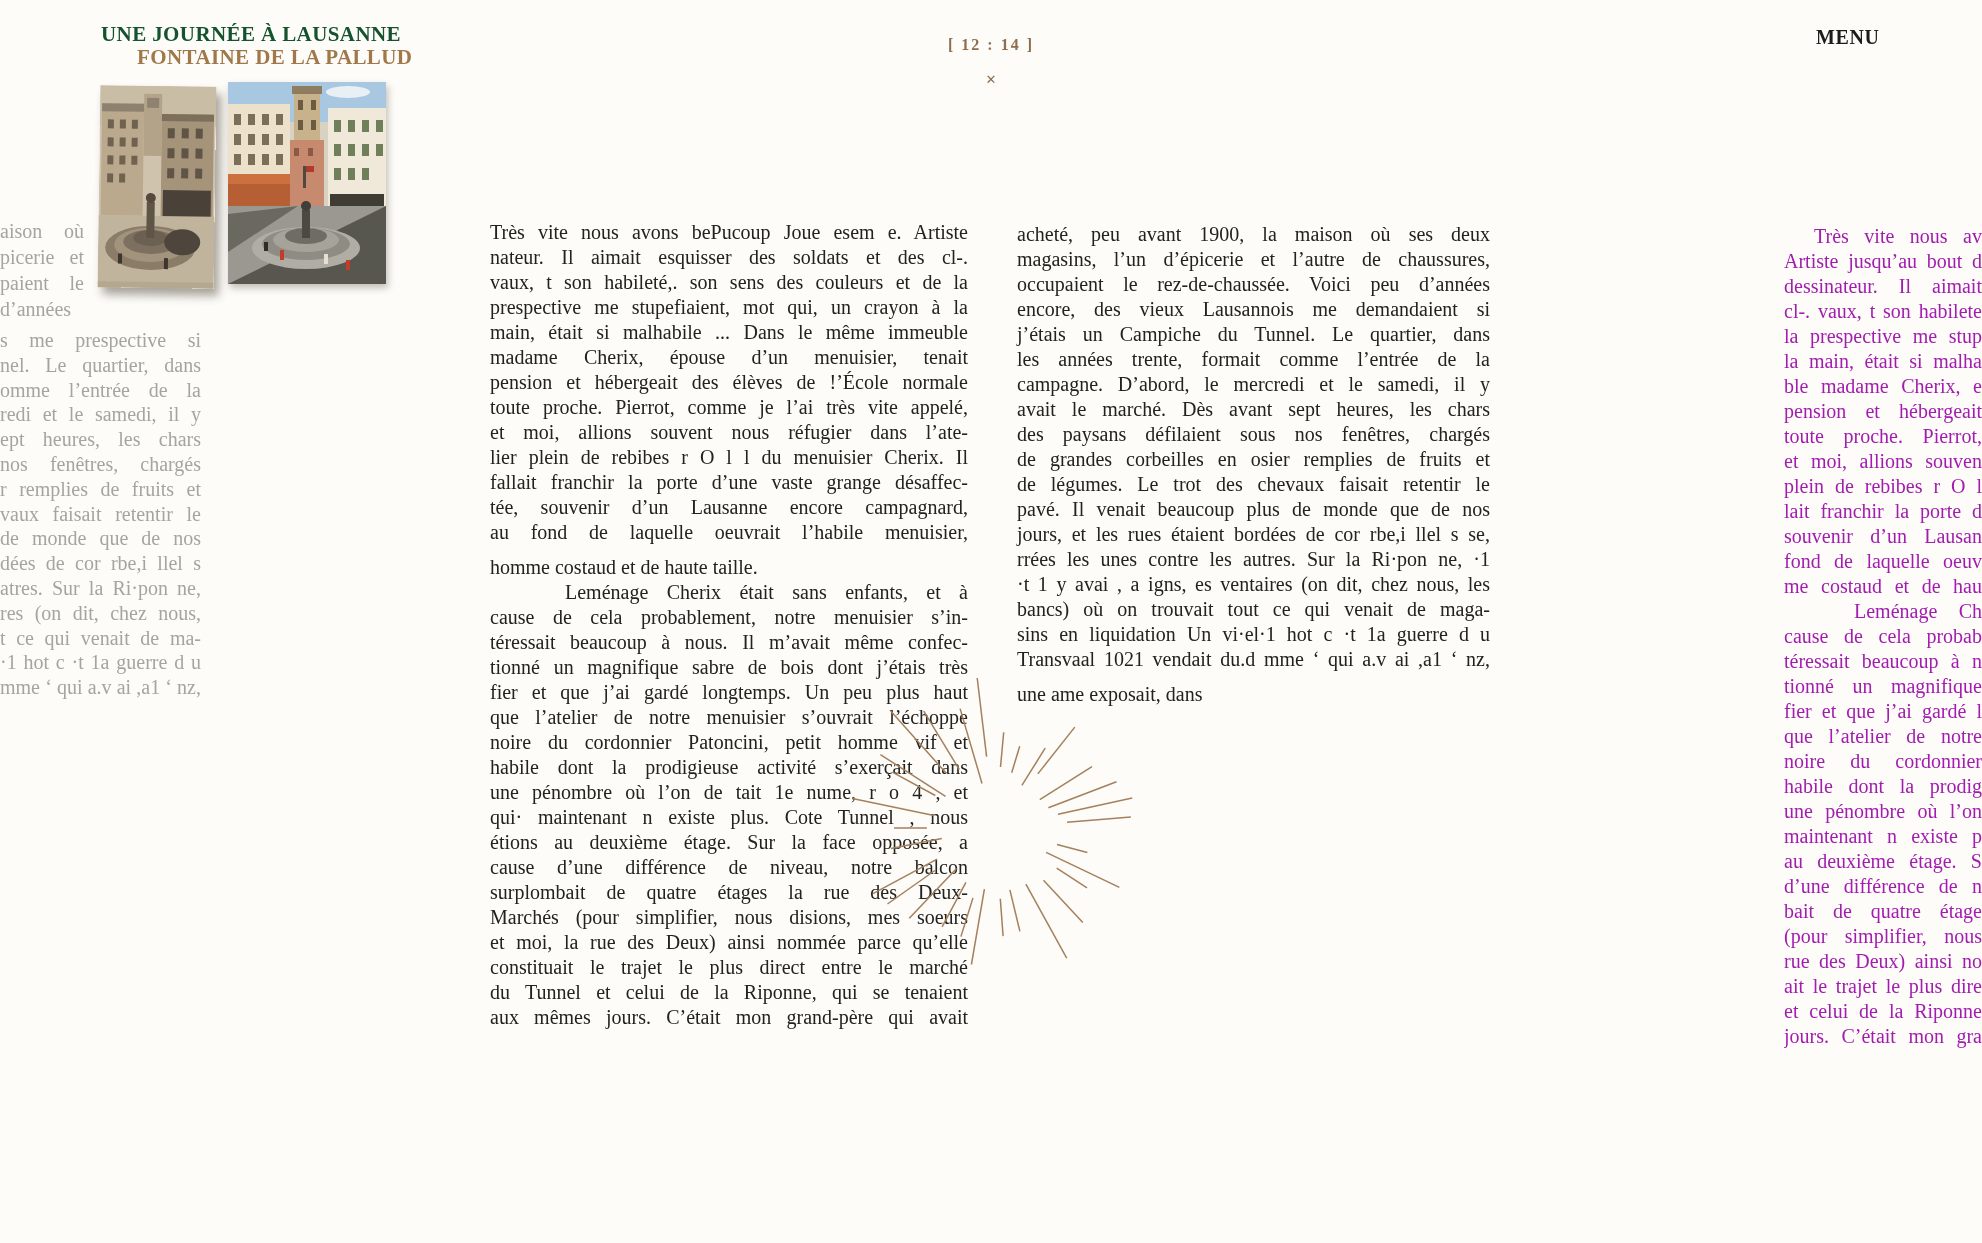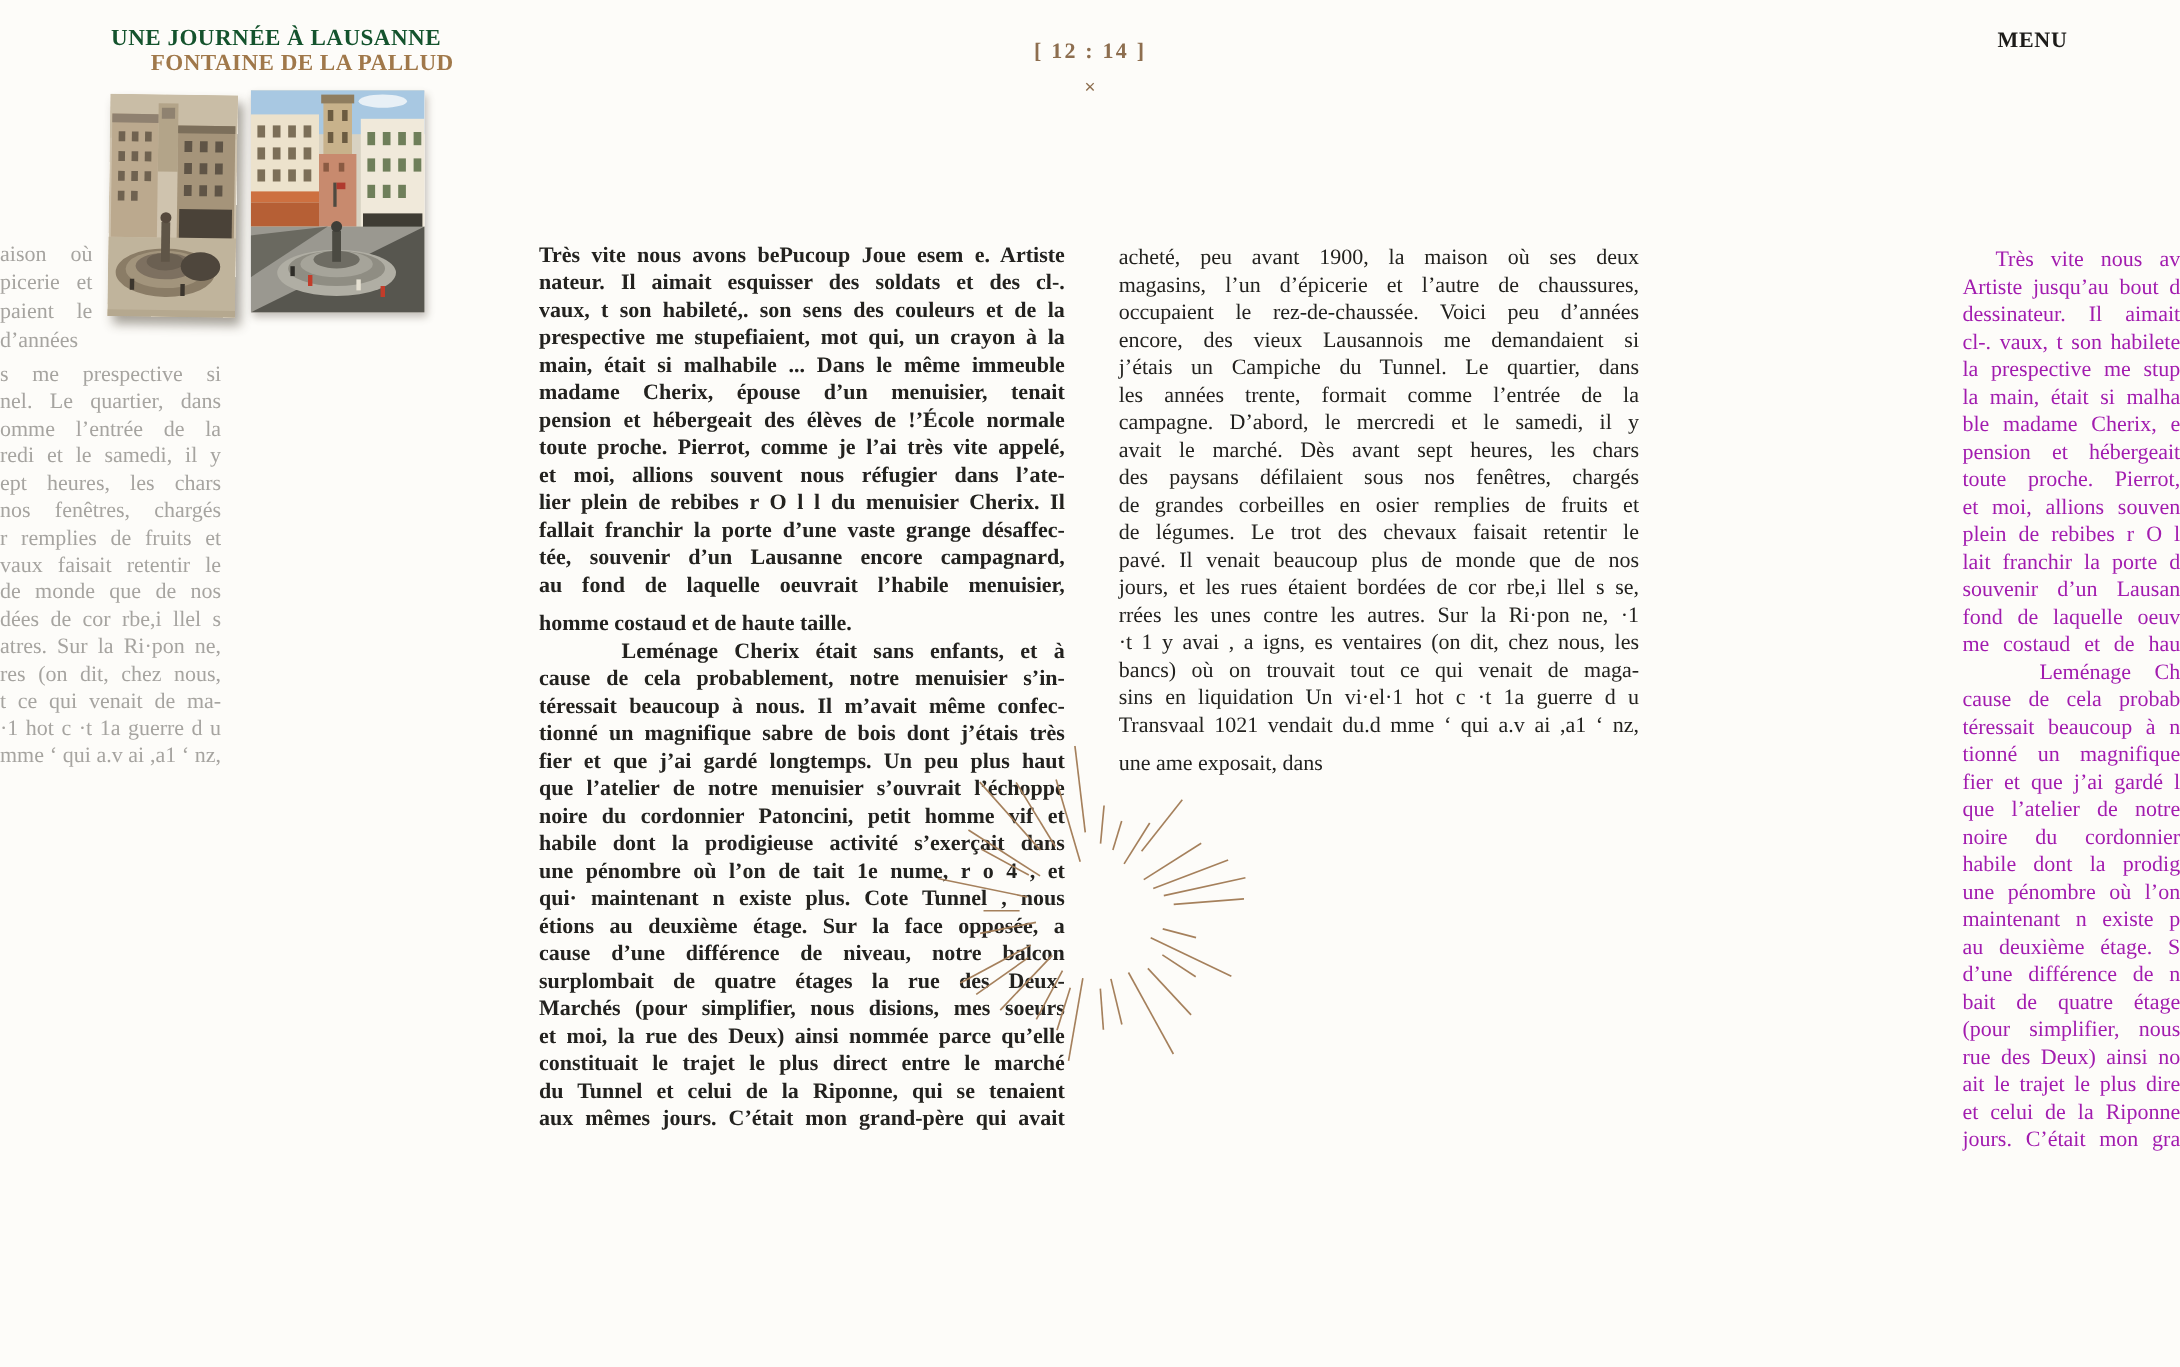--- a/index.html
+++ b/index.html
@@ -8,32 +8,32 @@
     width:1982px;height:1243px;
     background:#fdfcf9;
     overflow:hidden;
     font-family:"Liberation Serif",serif;
     color:#23221f;
   }
   .abs{position:absolute;}
   
   .title{left:101px;top:22px;font-size:21px;font-weight:700;letter-spacing:.4px;color:#14532d;}
   .subtitle{left:137px;top:45px;font-size:21px;font-weight:700;letter-spacing:.4px;color:#a0784a;}
-  .clock{left:50%;top:36px;transform:translateX(-50%);font-size:20px;font-weight:700;letter-spacing:2px;color:#8d6e4f;white-space:pre;}
+  .clock{left:50%;top:36px;transform:translateX(-50%);font-size:16px;font-weight:700;letter-spacing:2px;color:#8d6e4f;white-space:pre;}
   .cross{left:50%;top:72px;transform:translateX(-50%);font-size:13px;color:#8d6e4f;}
   .menu{left:1816px;top:26px;font-size:20px;font-weight:700;letter-spacing:.6px;color:#1d1c1a;cursor:pointer;}
   
   .photo{display:block;}
   .vintage{left:99px;top:86px;width:116px;height:202px;transform:rotate(.8deg);box-shadow:5px 7px 10px rgba(60,50,35,.45);}
   .colorphoto{left:228px;top:82px;width:158px;height:202px;box-shadow:2px 4px 7px rgba(60,50,35,.3);}
   
   .col{font-size:20px;line-height:25px;}
   .col .tl{text-align:justify;text-align-last:justify;}
   .col .tl.flush{text-align-last:left;margin-top:10px;}
-  .c1{left:490px;top:220px;width:478px;font-weight:bold;}
+  .c1{left:490px;top:220px;width:478px;}
   .c2{left:1017px;top:222px;width:473px;}
   
   .pv{font-size:20px;color:#a6a4a0;}
   .pva{left:0;top:218px;width:84px;line-height:26px;}
   .pvb{left:0;top:328px;width:201px;line-height:24.8px;}
   .pv .tl{text-align:center;white-space:pre;}
   .pvr{left:1784px;top:224px;width:198px;line-height:25px;overflow:hidden;color:#a21caf;}
   .pvr .tl{text-align:left;white-space:pre;}
   
   .sunburst{left:845px;top:678px;width:300px;height:300px;pointer-events:none;}

